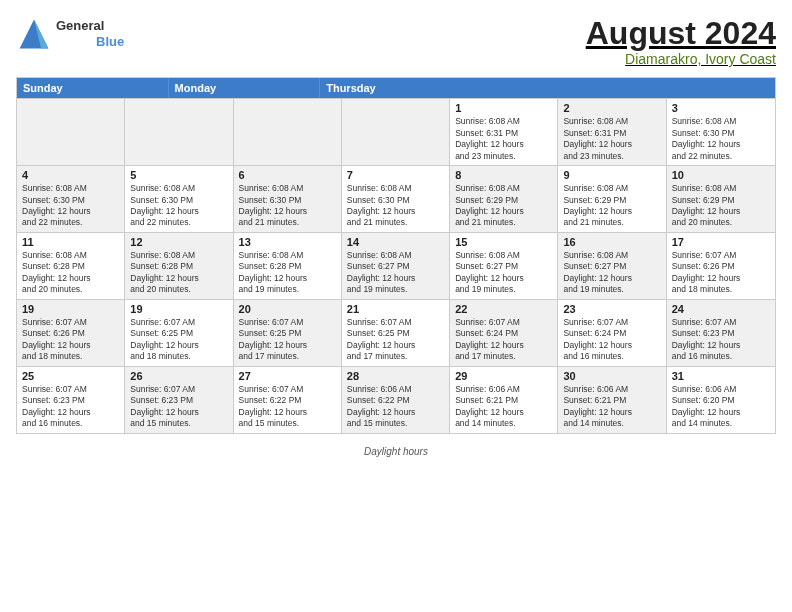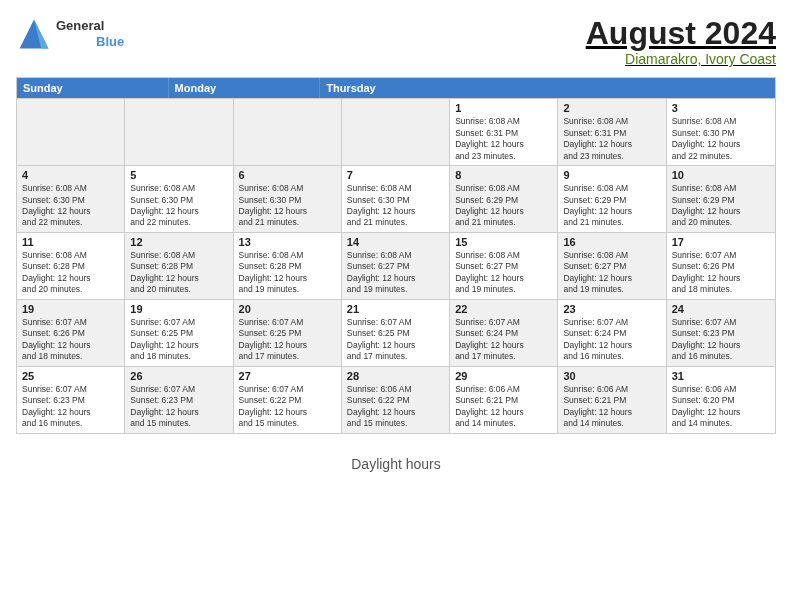--- a/index.html
+++ b/index.html
@@ -103,24 +103,25 @@
       font-weight: bold;
       color: #222;
       margin-bottom: 2px;
     }
     .cell-text {
       font-size: 8.5px;
       line-height: 1.35;
       color: #333;
     }
     .footer-note {
-      font-size: 14px;
+      font-size: 10px;
       color: #555;
-      margin-top: 22px;
+      margin-top: 12px;
       text-align: center;
+      font-style: italic;
     }
   </style>
 </head>
 <body>
 
 <div class="page">
   <div class="header">
     <div class="logo">
       <svg class="logo-icon" viewBox="0 0 40 40">
         <polygon points="20,4 36,36 4,36" fill="#3d7cc9"></polygon>

